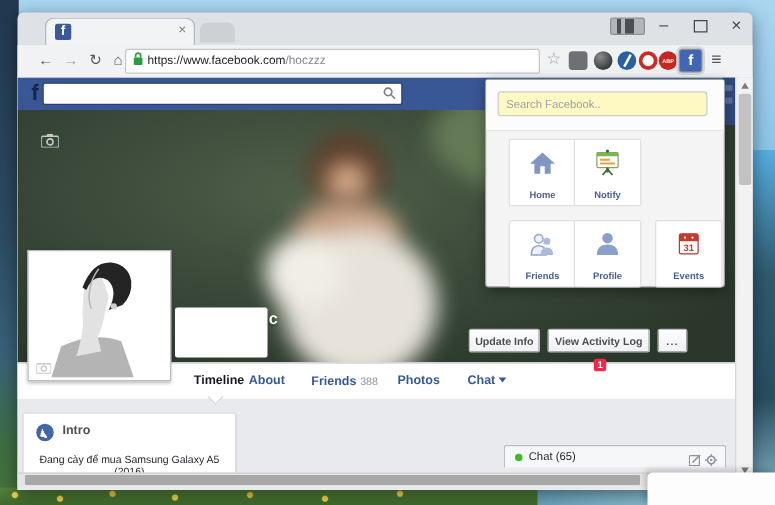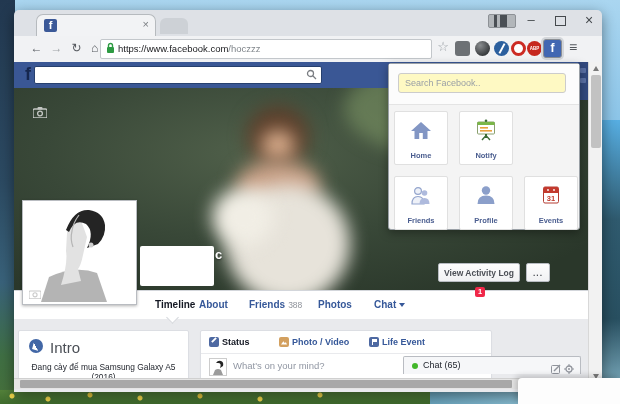--- a/index.html
+++ b/index.html
@@ -103,21 +103,21 @@
   .more-caret{display:inline-block;width:0;height:0;border-left:3.5px solid transparent;border-right:3.5px solid transparent;
     border-top:4px solid #365899;margin-left:3px;vertical-align:1px;}
   .tl-caret{left:154px;top:251px;width:8px;height:8px;background:#fff;border:1px solid #d3d6db;border-left:none;border-top:none;
     transform:rotate(45deg);z-index:4;}
 
   .card{background:#fff;border:1px solid #dcdee3;border-radius:2px;box-shadow:0 1px 1px rgba(0,0,0,.05);z-index:3;}
   .intro-card{left:4px;top:268px;width:169px;height:48px;}
   .intro-ico{left:10px;top:8px;width:14px;height:14px;background:#4267a6;border-radius:50%;}
   .intro-ico::after{content:"";position:absolute;left:4px;top:3px;width:6px;height:8px;
     background:linear-gradient(45deg,#fff 45%,transparent 46%);transform:rotate(15deg);}
-  .intro-title{left:31px;top:8px;font-size:15px;color:#4b4f56;}
+  .intro-title{left:31px;top:8px;font-size:10px;color:#4b4f56;font-weight:bold;}
   .intro-bio{left:0;top:31px;width:100%;text-align:center;font-size:8.4px;color:#1d2129;}
 
   .composer-card{left:186px;top:268px;width:290px;height:48px;}
   .comp-item{top:4px;height:15px;line-height:15px;font-size:9px;color:#365899;font-weight:bold;}
   .comp-item.active{color:#141823;}
   .comp-ico{display:inline-block;width:10px;height:10px;border-radius:2px;vertical-align:-1.5px;margin-right:3px;position:relative;}
   .ci-status{background:#4e69a2;}
   .ci-status::after{content:"";position:absolute;left:2px;top:2px;width:6px;height:2px;background:#fff;transform:rotate(-45deg);}
   .ci-photo{background:#d3a05f;}
   .ci-photo::after{content:"";position:absolute;left:2px;top:4px;width:6px;height:4px;background:#fff;
@@ -149,21 +149,21 @@
   .popup{left:388px;top:63px;width:190px;height:165px;background:#f4f4f4;border:1px solid #9aa0a6;
     border-radius:3px;box-shadow:0 3px 10px rgba(0,0,0,.35);z-index:50;}
   .popup-search-wrap{left:0;top:0;width:100%;height:40px;background:#fcfcfc;border-bottom:1px solid #e4e4e4;}
   .popup-search{left:9px;top:9px;width:168px;height:20px;border:1px solid #ccc;border-radius:3px;
     font-size:9px;color:#444;padding:0 6px;box-sizing:border-box;font-family:"Liberation Sans",sans-serif;background:#fef9c3;}
   .popup-search::placeholder{color:#9aa0a6;}
   .pcard{width:52px;height:52px;background:#fff;border:1px solid #e0e0e0;border-radius:2px;text-align:center;}
   .pcard svg{margin-top:6px;}
   .plabel{position:absolute;left:0;bottom:4px;width:100%;font-size:7.5px;color:#4a5d8f;font-weight:bold;}
   .r1{top:47px;} .r2{top:112px;}
-  .c1{left:5px;} .c2{left:70px;} .c3{left:135px;}
+  .c1{left:18px;} .c2{left:70px;} .c3{left:135px;}
 </style>
 </head>
 <body>
 
 <div class="abs wallpaper"></div>
 <div class="abs wp-left"></div>
 <div class="abs wp-right"></div>
 <div class="abs wp-grass"></div>
 <div class="abs wp-plants"></div>
 <div class="abs desktop-white-panel"></div>
@@ -239,51 +239,39 @@
       </svg>
       <svg class="abs cam" style="left:6px;bottom:5px;opacity:.45;" width="12" height="10" viewBox="0 0 14 11">
         <rect x="0" y="2" width="14" height="9" rx="1.5" fill="none" stroke="#8a8a8a" stroke-width="1.3"></rect>
         <circle cx="7" cy="6.5" r="2.4" fill="none" stroke="#8a8a8a" stroke-width="1.3"></circle>
       </svg>
     </div>
 
     <div class="abs name-blur"></div>
     <div class="abs name-frag">c</div>
 
+    <div class="abs fbtn btn-update">Update Info</div>
     <div class="abs fbtn btn-val"><span>View Activity Log</span><span class="val-badge">1</span></div>
     <div class="abs fbtn btn-dots">...</div>
 
     <div class="abs tabbar">
       <div class="abs ptab active" style="left:141px;">Timeline</div>
       <div class="abs ptab" style="left:185px;">About</div>
       <div class="abs ptab" style="left:235px;"><span>Friends</span><span class="tab-count">388</span></div>
       <div class="abs ptab" style="left:304px;">Photos</div>
       <div class="abs ptab" style="left:360px;"><span>Chat</span><span class="more-caret"></span></div>
     </div>
     <div class="abs tl-caret"></div>
 
     <div class="abs card intro-card">
       <div class="abs intro-ico"></div>
       <div class="abs intro-title">Intro</div>
       <div class="abs intro-bio">Đang cày để mua Samsung Galaxy A5 (2016)</div>
     </div>
 
-    <div class="abs card composer-card">
-      <div class="abs comp-item active" style="left:8px;"><span class="comp-ico ci-status"></span><span>Status</span></div>
-      <div class="abs comp-item" style="left:78px;"><span class="comp-ico ci-photo"></span><span>Photo / Video</span></div>
-      <div class="abs comp-item" style="left:168px;"><span class="comp-ico ci-life"></span><span>Life Event</span></div>
-      <div class="abs comp-div"></div>
-      <div class="abs comp-avatar">
-        <svg width="16" height="16" viewBox="0 0 16 16">
-            <path d="M6 4 Q8 1 11 2 Q14 3 13 7 L10 9 Q12 4 8 4 Z" fill="#242424"></path>
-            <path d="M3 16 L5 11 Q8 9 11 11 L13 16 Z" fill="#9b9b9b"></path>
-          </svg>
-      </div>
-      <div class="abs comp-placeholder">What's on your mind?</div>
-    </div>
 
     <div class="abs chat-bar">
       <div class="abs chat-dot"></div>
       <div class="abs chat-label">Chat (65)</div>
       <div class="abs chat-icons">
         <svg width="10" height="10" viewBox="0 0 10 10" style="margin-right:3px;">
             <rect x="0.5" y="1.5" width="8" height="8" rx="1" fill="none" stroke="#90949c"></rect>
             <line x1="3" y1="7" x2="9" y2="1" stroke="#90949c" stroke-width="1.4"></line>
           </svg><svg width="10" height="10" viewBox="0 0 10 10">
             <circle cx="5" cy="5" r="3" fill="none" stroke="#90949c" stroke-width="1.3"></circle>

